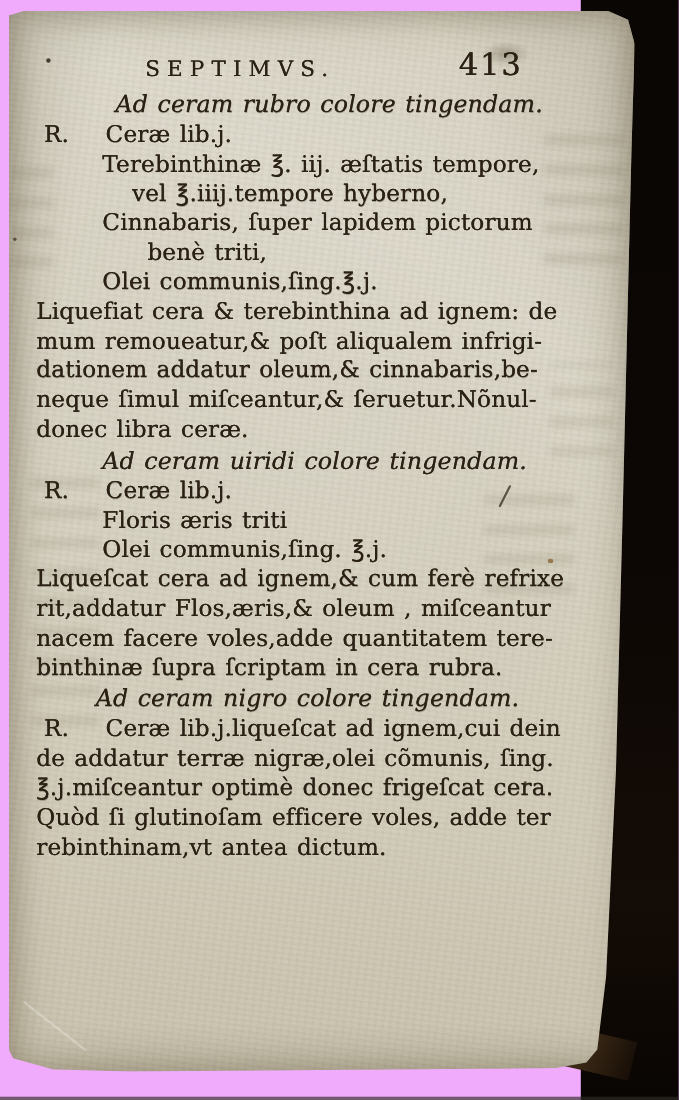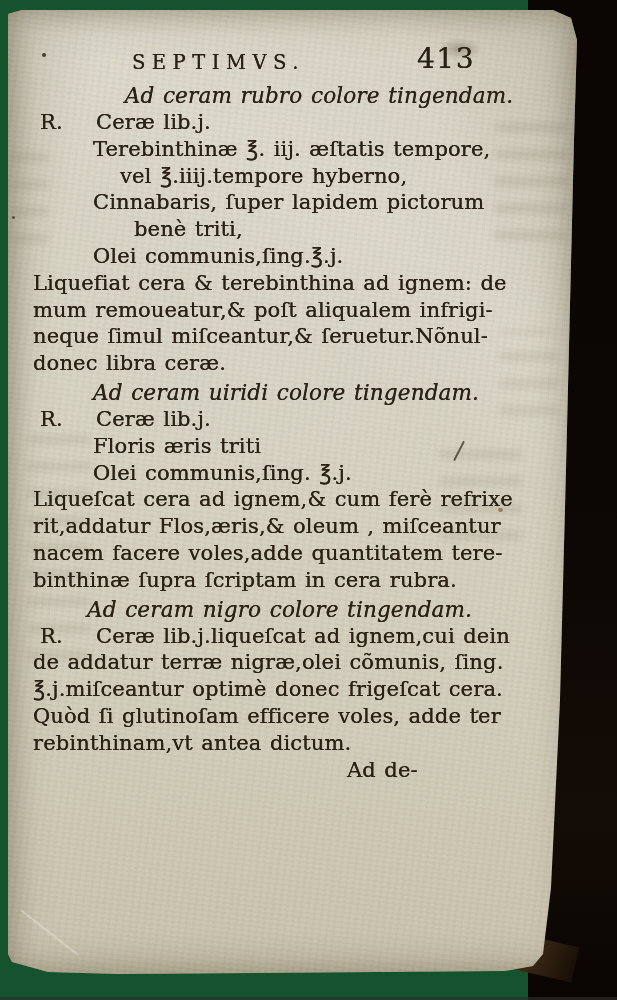--- a/index.html
+++ b/index.html
@@ -1,18 +1,18 @@
 <!DOCTYPE html>
 <html><head>
 <meta charset="utf-8">
 <style>
   html,body { margin:0; padding:0; background:#000; }
   .scan {
     position:relative; width:617px; height:1000px;
-    background:#14532d; overflow:hidden;
+    background:#f0abfc; overflow:hidden;
     font-family:"DejaVu Serif","DejaVu Sans",serif;
   }
   .fore-edge {
     position:absolute; left:528px; top:0; width:89px; height:1000px;
     background:linear-gradient(180deg,#0a0604 0%,#0c0705 50%,#140c06 82%,#090503 100%);
     z-index:0;
   }
   .under-sliver {
     position:absolute; left:514px; top:940px; width:62px; height:36px;
     background:linear-gradient(100deg,#46321b 0%,#2e1f10 55%,#170e07 100%);
@@ -46,21 +46,21 @@
     white-space:pre; letter-spacing:0.15px; word-spacing:1.6px;
     text-shadow:0 0 0.5px rgba(40,31,20,0.85), 0.3px 0.3px 0 rgba(40,31,20,0.3);
   }
   .header-row { position:relative; margin-top:38px; height:30px; }
   .running-head {
     font-size:19.5px; letter-spacing:6.5px; padding-left:99px;
     line-height:30px; display:block;
   }
   .page-num { position:absolute; left:384px; top:-6px; font-size:28px; letter-spacing:1.5px; line-height:34px; }
   .sec-h { font-style:italic; font-size:21.5px; height:27px; line-height:27px; }
-  .h1 { padding-left:72px; margin-top:4px;text-align:center; }
+  .h1 { padding-left:72px; margin-top:4px; }
   .h2 { padding-left:60px; margin-top:2px; }
   .h3 { padding-left:54px; margin-top:2px; }
   .rxline { display:flex; }
   .rx { flex:none; width:56px; padding-left:7px; }
   .ind1 { padding-left:60px; }
   .ind2 { padding-left:87px; }
   .ind3 { padding-left:101px; }
   .para { padding-left:0; }
   .catchword { padding-left:314px; margin-top:0; }
 
@@ -126,20 +126,21 @@
         <span class="rx">R.</span>
         <span>Ceræ lib.j.</span>
       </div>
       <div class="line ind1">Terebinthinæ ℥. iij. æſtatis tempore,</div>
       <div class="line ind2">vel ℥.iiij.tempore hyberno,</div>
       <div class="line ind1">Cinnabaris, ſuper lapidem pictorum</div>
       <div class="line ind3">benè triti,</div>
       <div class="line ind1">Olei communis,ſing.℥.j.</div>
       <div class="line para">Liquefiat cera &amp; terebinthina ad ignem: de</div>
       <div class="line para">mum remoueatur,&amp; poſt aliqualem infrigi-</div>
+      <div class="line para">dationem addatur oleum,&amp; cinnabaris,be-</div>
       <div class="line para">neque ſimul miſceantur,&amp; ſeruetur.Nõnul-</div>
       <div class="line para">donec libra ceræ.</div>
 
       <div class="line sec-h h2">Ad ceram uiridi colore tingendam.</div>
       <div class="line rxline">
         <span class="rx">R.</span>
         <span>Ceræ lib.j.</span>
       </div>
       <div class="line ind1">Floris æris triti</div>
       <div class="line ind1">Olei communis,ſing. ℥.j.</div>
@@ -151,18 +152,17 @@
       <div class="line sec-h h3">Ad ceram nigro colore tingendam.</div>
       <div class="line rxline">
         <span class="rx">R.</span>
         <span>Ceræ lib.j.liqueſcat ad ignem,cui dein</span>
       </div>
       <div class="line para">de addatur terræ nigræ,olei cõmunis, ſing.</div>
       <div class="line para">℥.j.miſceantur optimè donec frigeſcat cera.</div>
       <div class="line para">Quòd ſi glutinoſam efficere voles, adde ter</div>
       <div class="line para">rebinthinam,vt antea dictum.</div>
 
-      <div class="line catchword">Ad de-</div>
     </div>
   </div>
 
   <div class="bottom-strip"></div>
 </div>
 
 </body></html>

